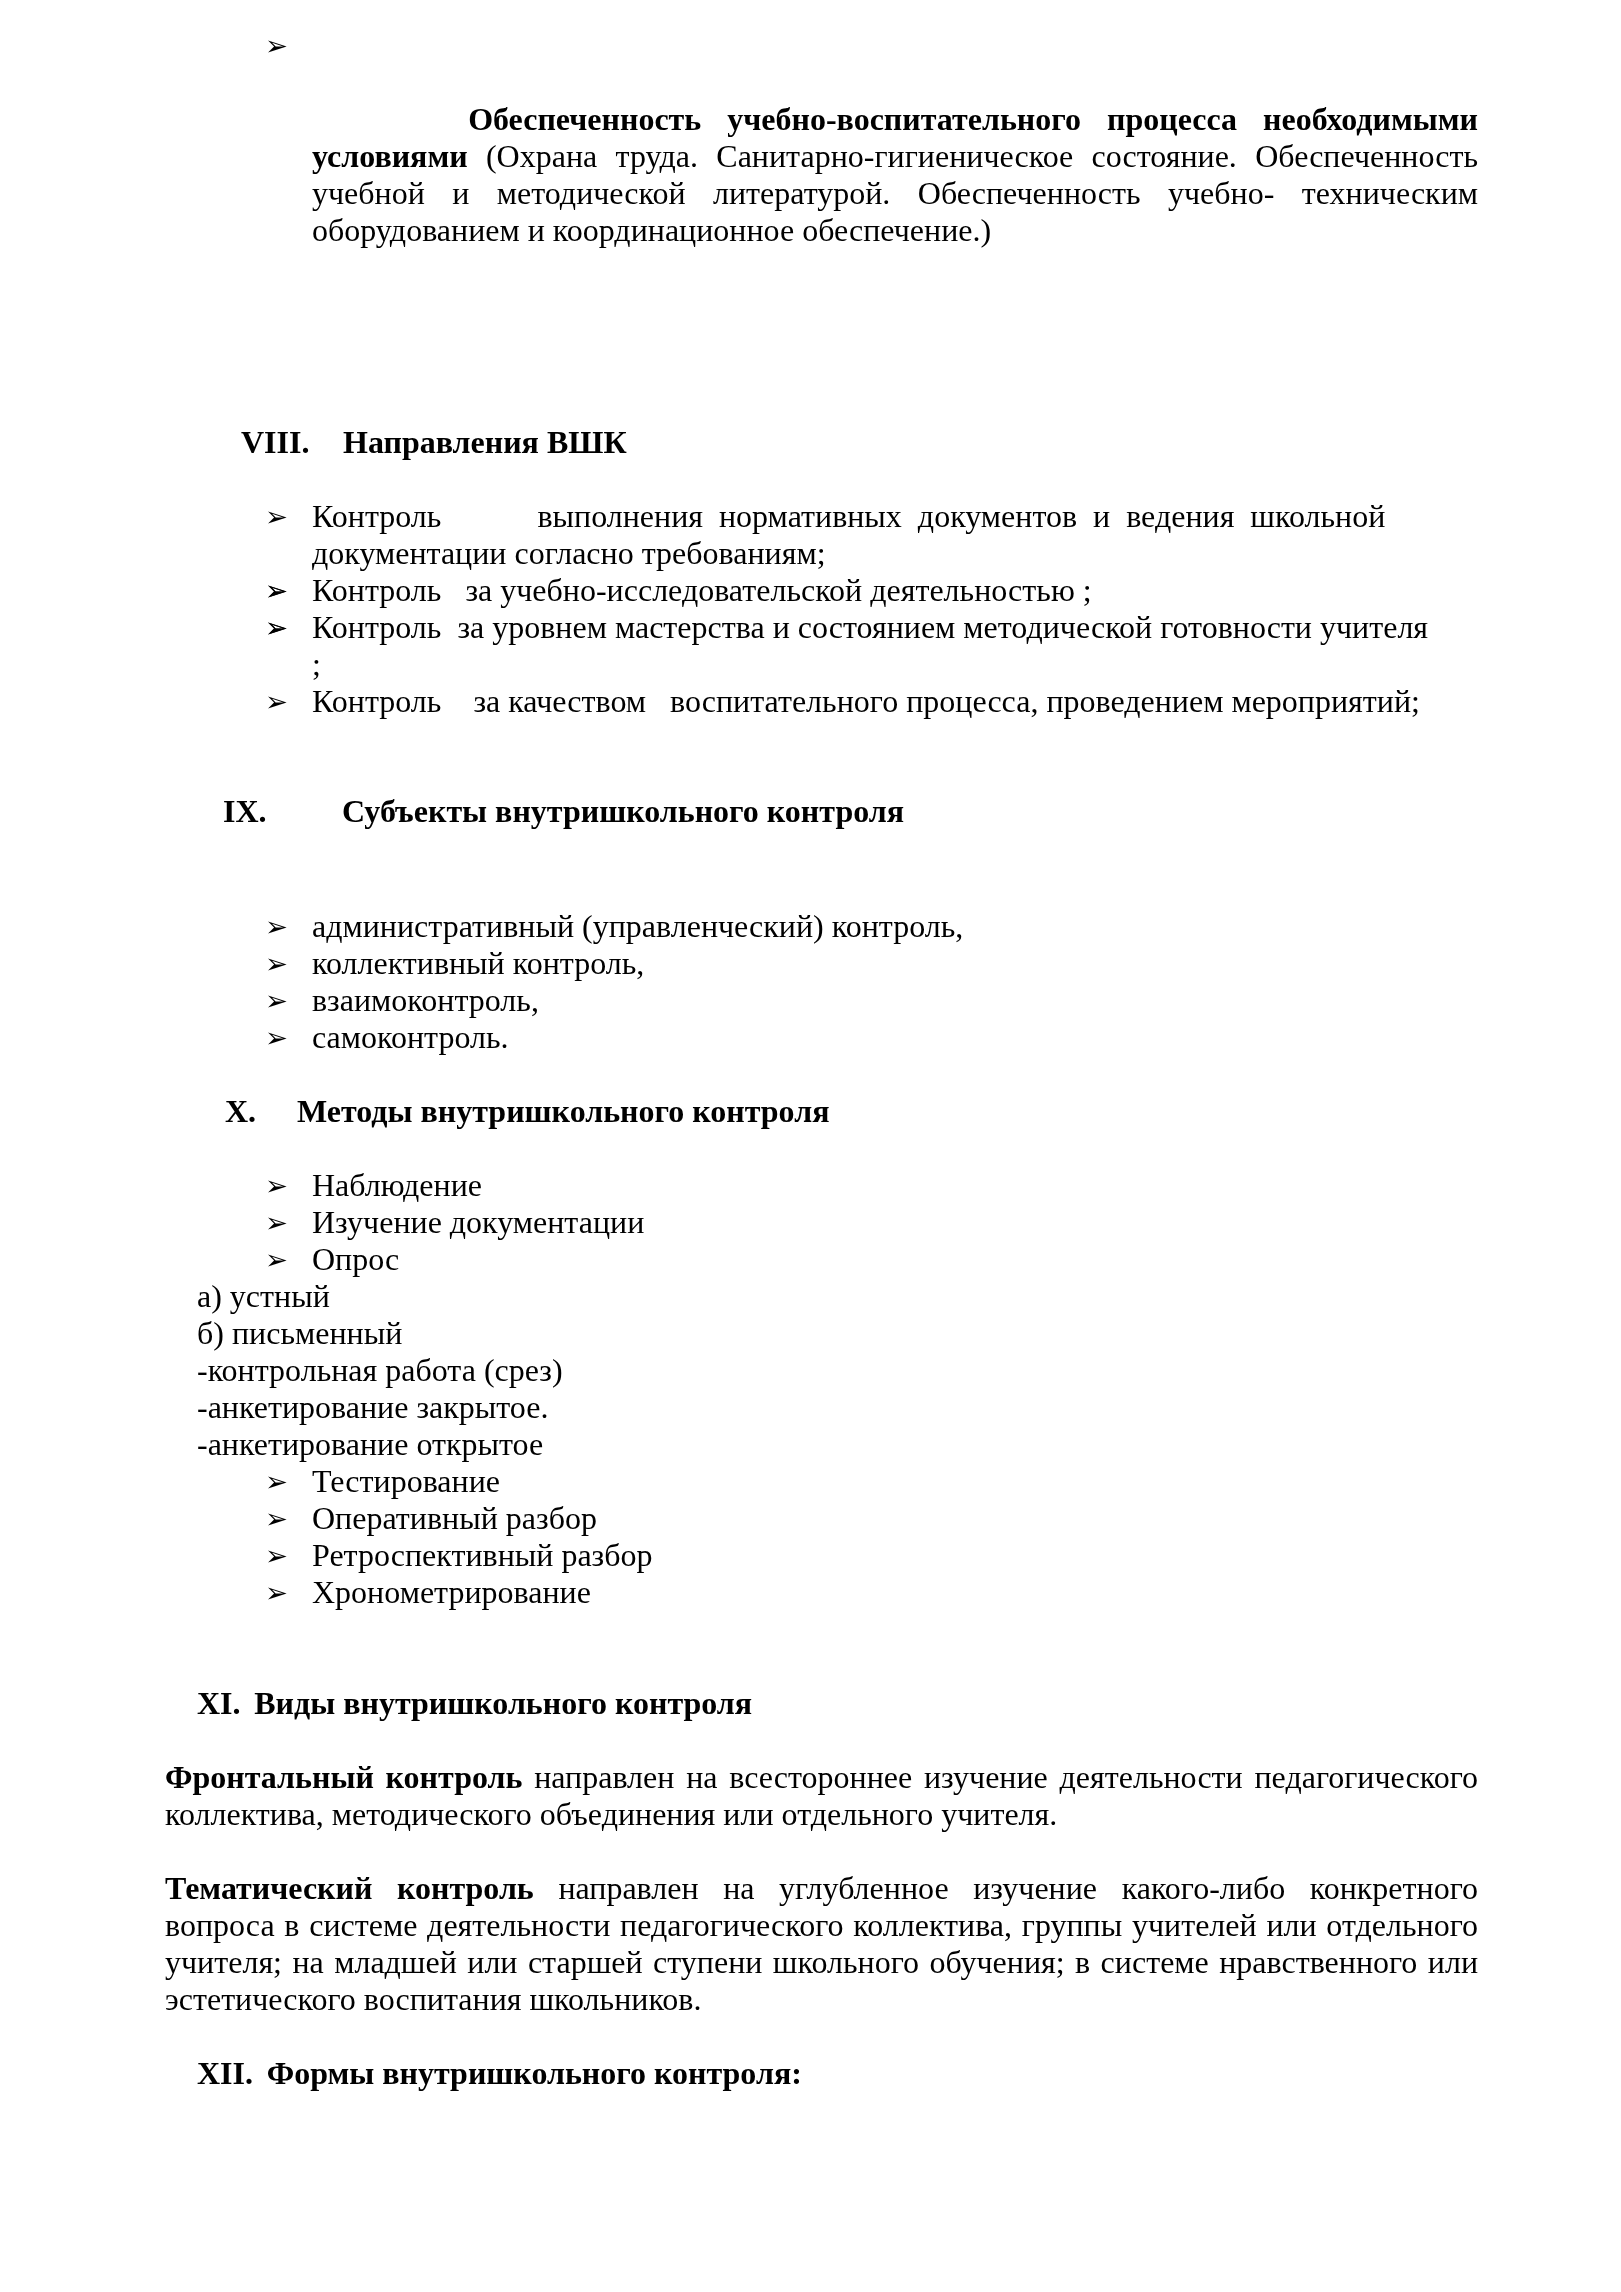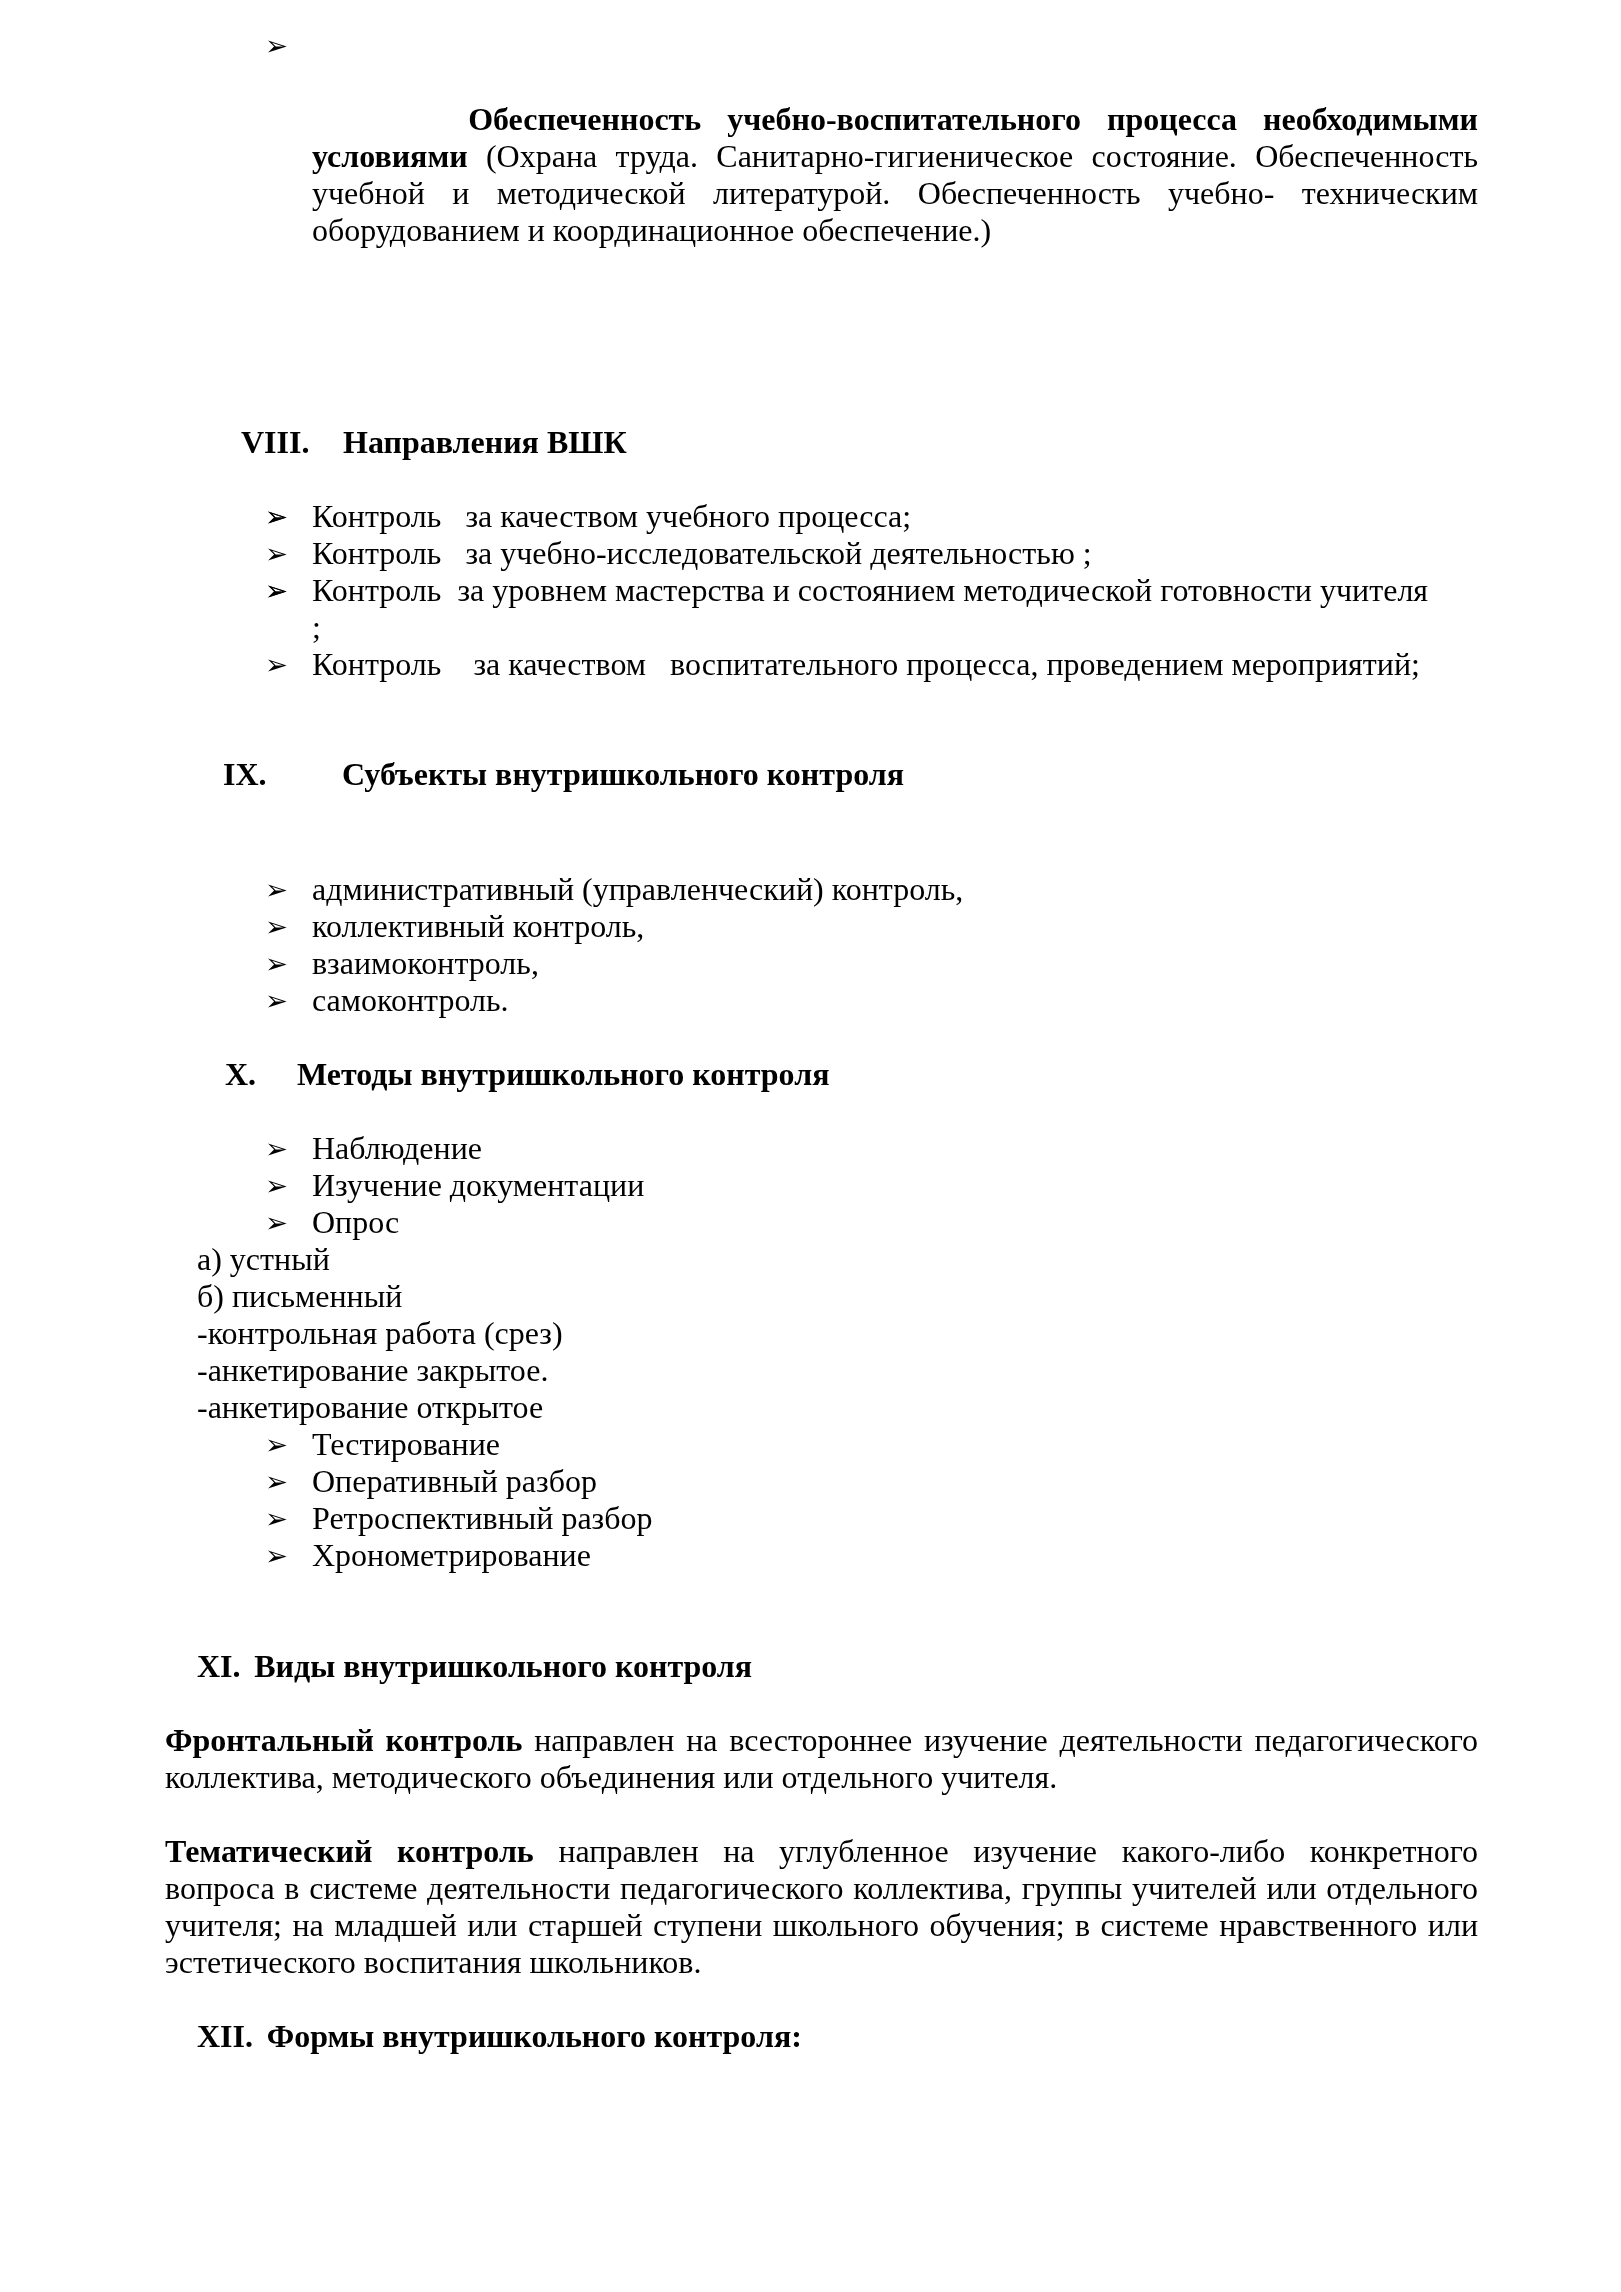--- a/index.html
+++ b/index.html
@@ -78,22 +78,23 @@
     <li>
       <span class="marker">➢</span>
       <b>Обеспеченность учебно-воспитательного процесса необходимыми условиями</b><span> (Охрана труда. Санитарно-гигиеническое состояние. Обеспеченность учебной и методической литературой. Обеспеченность учебно- техническим оборудованием и координационное обеспечение.)</span>
     </li>
   </ul>
 
   <div class="heading h8">
     <span class="num">VIII.</span><span>Направления ВШК</span>
   </div>
   <ul class="blist">
+    <li><span class="marker">➢</span><span>Контроль            выполнения  нормативных  документов  и  ведения  школьной
+документации согласно требованиям;</span></li>
     <li><span class="marker">➢</span></li>
-    <li><span class="marker">➢</span><span>Контроль   за качеством учебного процесса;</span></li>
     <li><span class="marker">➢</span><span>Контроль   за учебно-исследовательской деятельностью ;</span></li>
     <li><span class="marker">➢</span></li>
     <li><span class="marker">➢</span><span>Контроль  за уровнем мастерства и состоянием методической готовности учителя
 ;</span></li>
     <li><span class="marker">➢</span><span>Контроль    за качеством   воспитательного процесса, проведением мероприятий;</span></li>
   </ul>
 
   <div class="heading h9">
     <span class="num">IX.</span><span>Субъекты внутришкольного контроля</span>
   </div>

